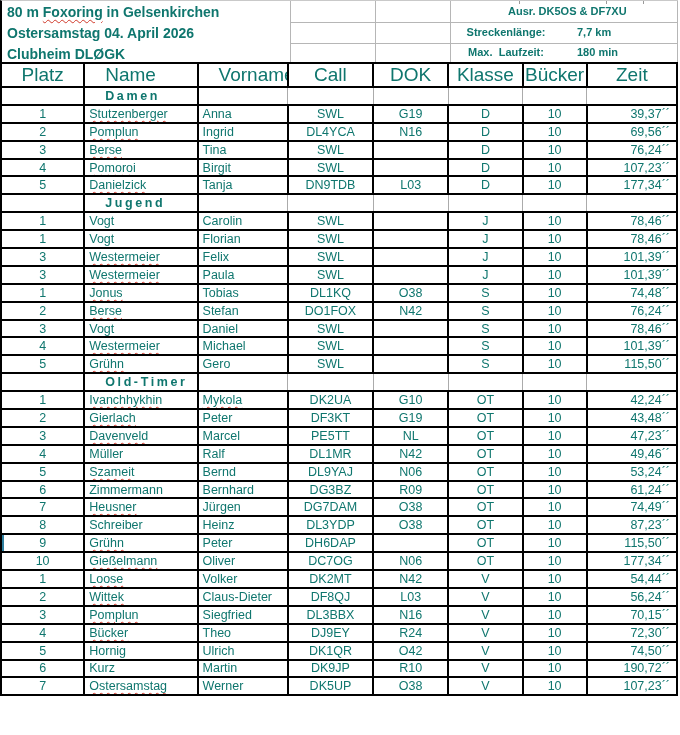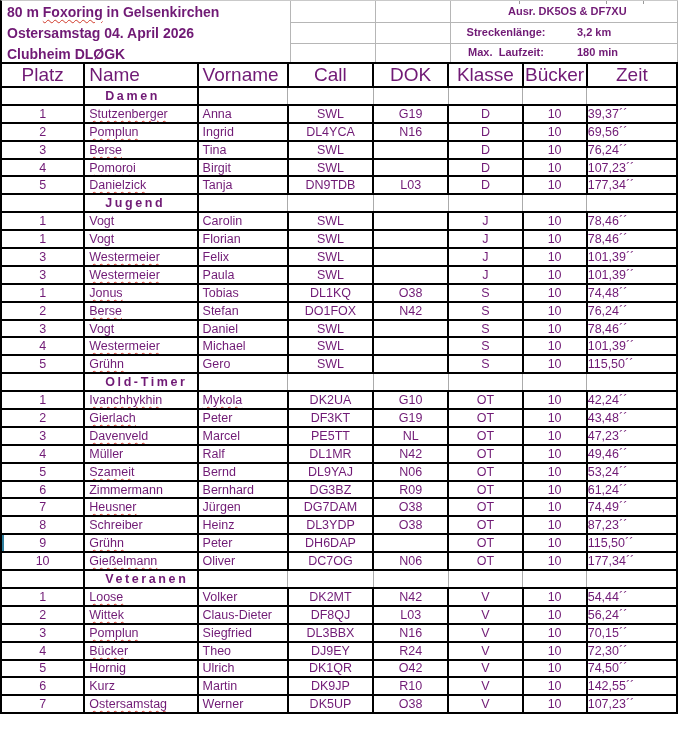--- a/index.html
+++ b/index.html
@@ -1,17 +1,17 @@
 <!DOCTYPE html>
 <html><head>
 <meta charset="utf-8">
 <style>
   html,body{margin:0;padding:0;background:#fff;}
   .sheet{position:relative;width:680px;height:735px;background:#ffffff;
-         font-family:"Liberation Sans",sans-serif;color:#701a75;overflow:hidden;}
+         font-family:"Liberation Sans",sans-serif;color:#0f766e;overflow:hidden;}
 
   
   .top-area{position:absolute;left:0;top:0;width:678px;height:62px;
             border-left:2px solid #000;border-top:1px solid #c9c9c9;box-sizing:border-box;}
   .vline{position:absolute;top:0;bottom:0;width:1px;background:#b6b6b6;}
   .hline{position:absolute;height:1px;background:#b6b6b6;}
   .tick{position:absolute;top:0;height:3px;width:1px;background:#9a9a9a;}
   .title-line{position:absolute;left:5px;font-weight:bold;font-size:14px;white-space:nowrap;}
   .t1{top:3px}.t2{top:24px}.t3{top:45px}
   .right-block{position:absolute;left:440px;top:0;width:236px;}
@@ -19,24 +19,24 @@
   .r1{padding-left:66px;}
   .r-label{display:inline-block;width:128px;text-align:center;white-space:pre;}
   .r-val{margin-left:7px;}
 
   
   table.results{position:absolute;left:0;top:62px;width:678px;border-collapse:collapse;
                 table-layout:fixed;border:2px solid #000;}
   th,td{border:2px solid #000;padding:0;height:17.9px;font-size:12.5px;
         overflow:hidden;white-space:nowrap;box-sizing:border-box;}
   thead th{height:20px;font-weight:normal;font-size:19px;text-align:center;}
-  th.h-left{text-align:left;padding-left:4px;}
+  th.h-left{text-align:left;padding-left:20px;}
   .c-center{text-align:center;}
   .c-left{text-align:left;padding-left:4px;}
-  .c-right{text-align:left;padding-right:6px;}
+  .c-right{text-align:right;padding-right:6px;}
   .sec-title{font-weight:bold;letter-spacing:2.6px;text-align:left;padding-left:20px;font-size:12.5px;}
   td.sec-gray{border-left:1px solid #ababab;border-right:1px solid #ababab;}
   .sp{text-decoration:underline;text-decoration-style:wavy;text-decoration-color:#d03a2b;
       text-decoration-thickness:1px;text-underline-offset:2px;}
   td.marked{position:relative;}
   .row-marker{position:absolute;left:-2px;top:-2px;bottom:-2px;width:4px;}
 </style>
 </head>
 <body>
 
@@ -53,21 +53,21 @@
     <div class="tick" style="left:517px"></div>
     <div class="tick" style="left:604px"></div>
     <div class="tick" style="left:641px"></div>
 
     <div class="title-line t1"><span>80 m </span><span class="sp">Foxoring</span><span> in Gelsenkirchen</span></div>
     <div class="title-line t2">Ostersamstag 04. April 2026</div>
     <div class="title-line t3">Clubheim DLØGK</div>
 
     <div class="right-block">
       <div class="r-line r1">Ausr. DK5OS &amp; DF7XU</div>
-      <div class="r-line"><span class="r-label">Streckenlänge:</span><span class="r-val">3,2 km</span></div>
+      <div class="r-line"><span class="r-label">Streckenlänge:</span><span class="r-val">7,7 km</span></div>
       <div class="r-line"><span class="r-label">Max.  Laufzeit:</span><span class="r-val">180 min</span></div>
     </div>
   </div>
 
   <table class="results">
     <colgroup>
       <col style="width:83px">
         <col style="width:113px">
         <col style="width:90px">
         <col style="width:85px">
@@ -353,30 +353,20 @@
           <td class="c-center">10</td>
           <td class="c-left"><span class="sp">Gießelmann</span></td>
           <td class="c-left"><span>Oliver</span></td>
           <td class="c-center">DC7OG</td>
           <td class="c-center">N06</td>
           <td class="c-center">OT</td>
           <td class="c-center">10</td>
           <td class="c-right">177,34´´</td>
         </tr>
         <tr>
-          <td class="c-center"></td>
-          <td class="sec-title">Veteranen</td>
-          <td class="sec-gray"></td>
-          <td class="sec-gray"></td>
-          <td class="sec-gray"></td>
-          <td class="sec-gray"></td>
-          <td class="sec-gray"></td>
-          <td class="sec-gray"></td>
-        </tr>
-        <tr>
           <td class="c-center">1</td>
           <td class="c-left"><span class="sp">Loose</span></td>
           <td class="c-left"><span>Volker</span></td>
           <td class="c-center">DK2MT</td>
           <td class="c-center">N42</td>
           <td class="c-center">V</td>
           <td class="c-center">10</td>
           <td class="c-right">54,44´´</td>
         </tr>
         <tr>
@@ -420,21 +410,21 @@
           <td class="c-right">74,50´´</td>
         </tr>
         <tr>
           <td class="c-center">6</td>
           <td class="c-left"><span>Kurz</span></td>
           <td class="c-left"><span>Martin</span></td>
           <td class="c-center">DK9JP</td>
           <td class="c-center">R10</td>
           <td class="c-center">V</td>
           <td class="c-center">10</td>
-          <td class="c-right">142,55´´</td>
+          <td class="c-right">190,72´´</td>
         </tr>
         <tr>
           <td class="c-center">7</td>
           <td class="c-left"><span class="sp">Ostersamstag</span></td>
           <td class="c-left"><span>Werner</span></td>
           <td class="c-center">DK5UP</td>
           <td class="c-center">O38</td>
           <td class="c-center">V</td>
           <td class="c-center">10</td>
           <td class="c-right">107,23´´</td>

